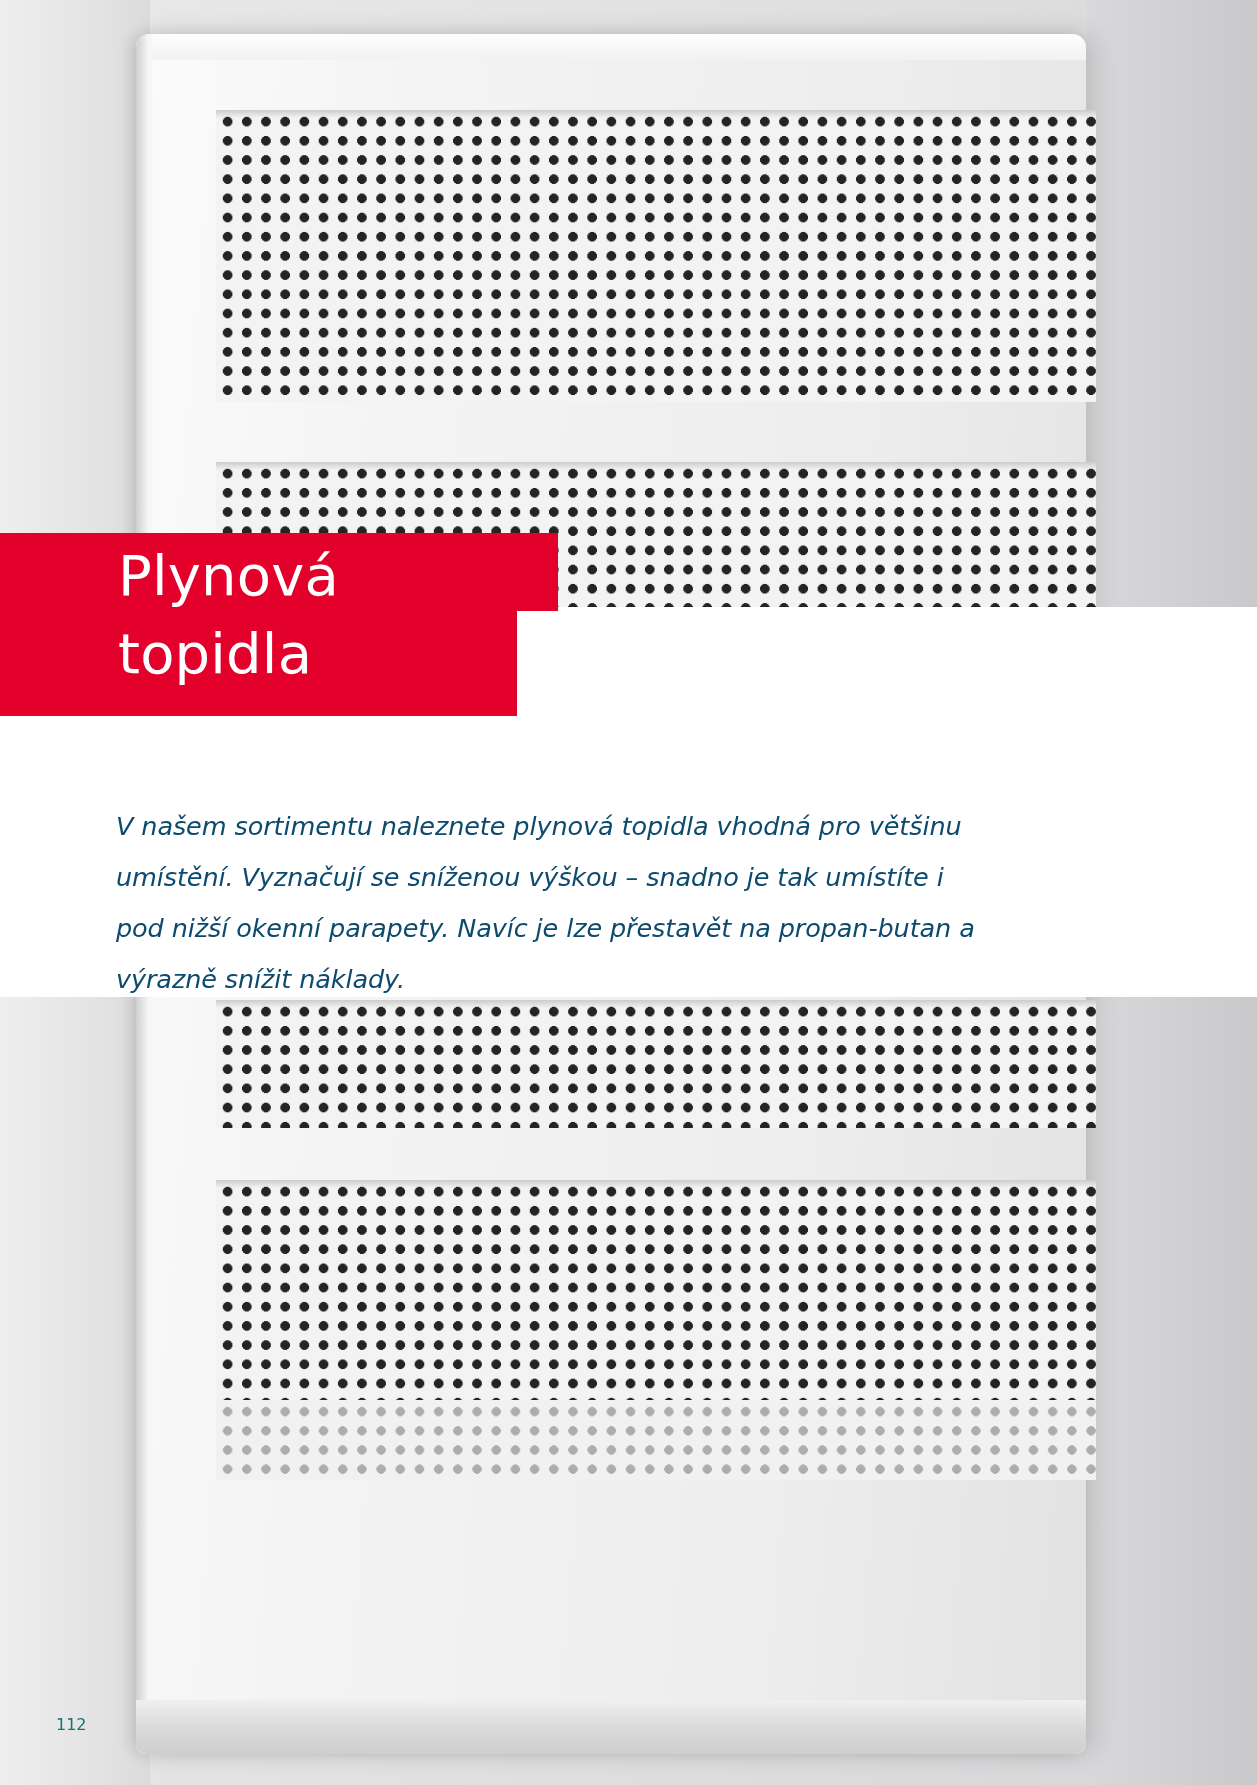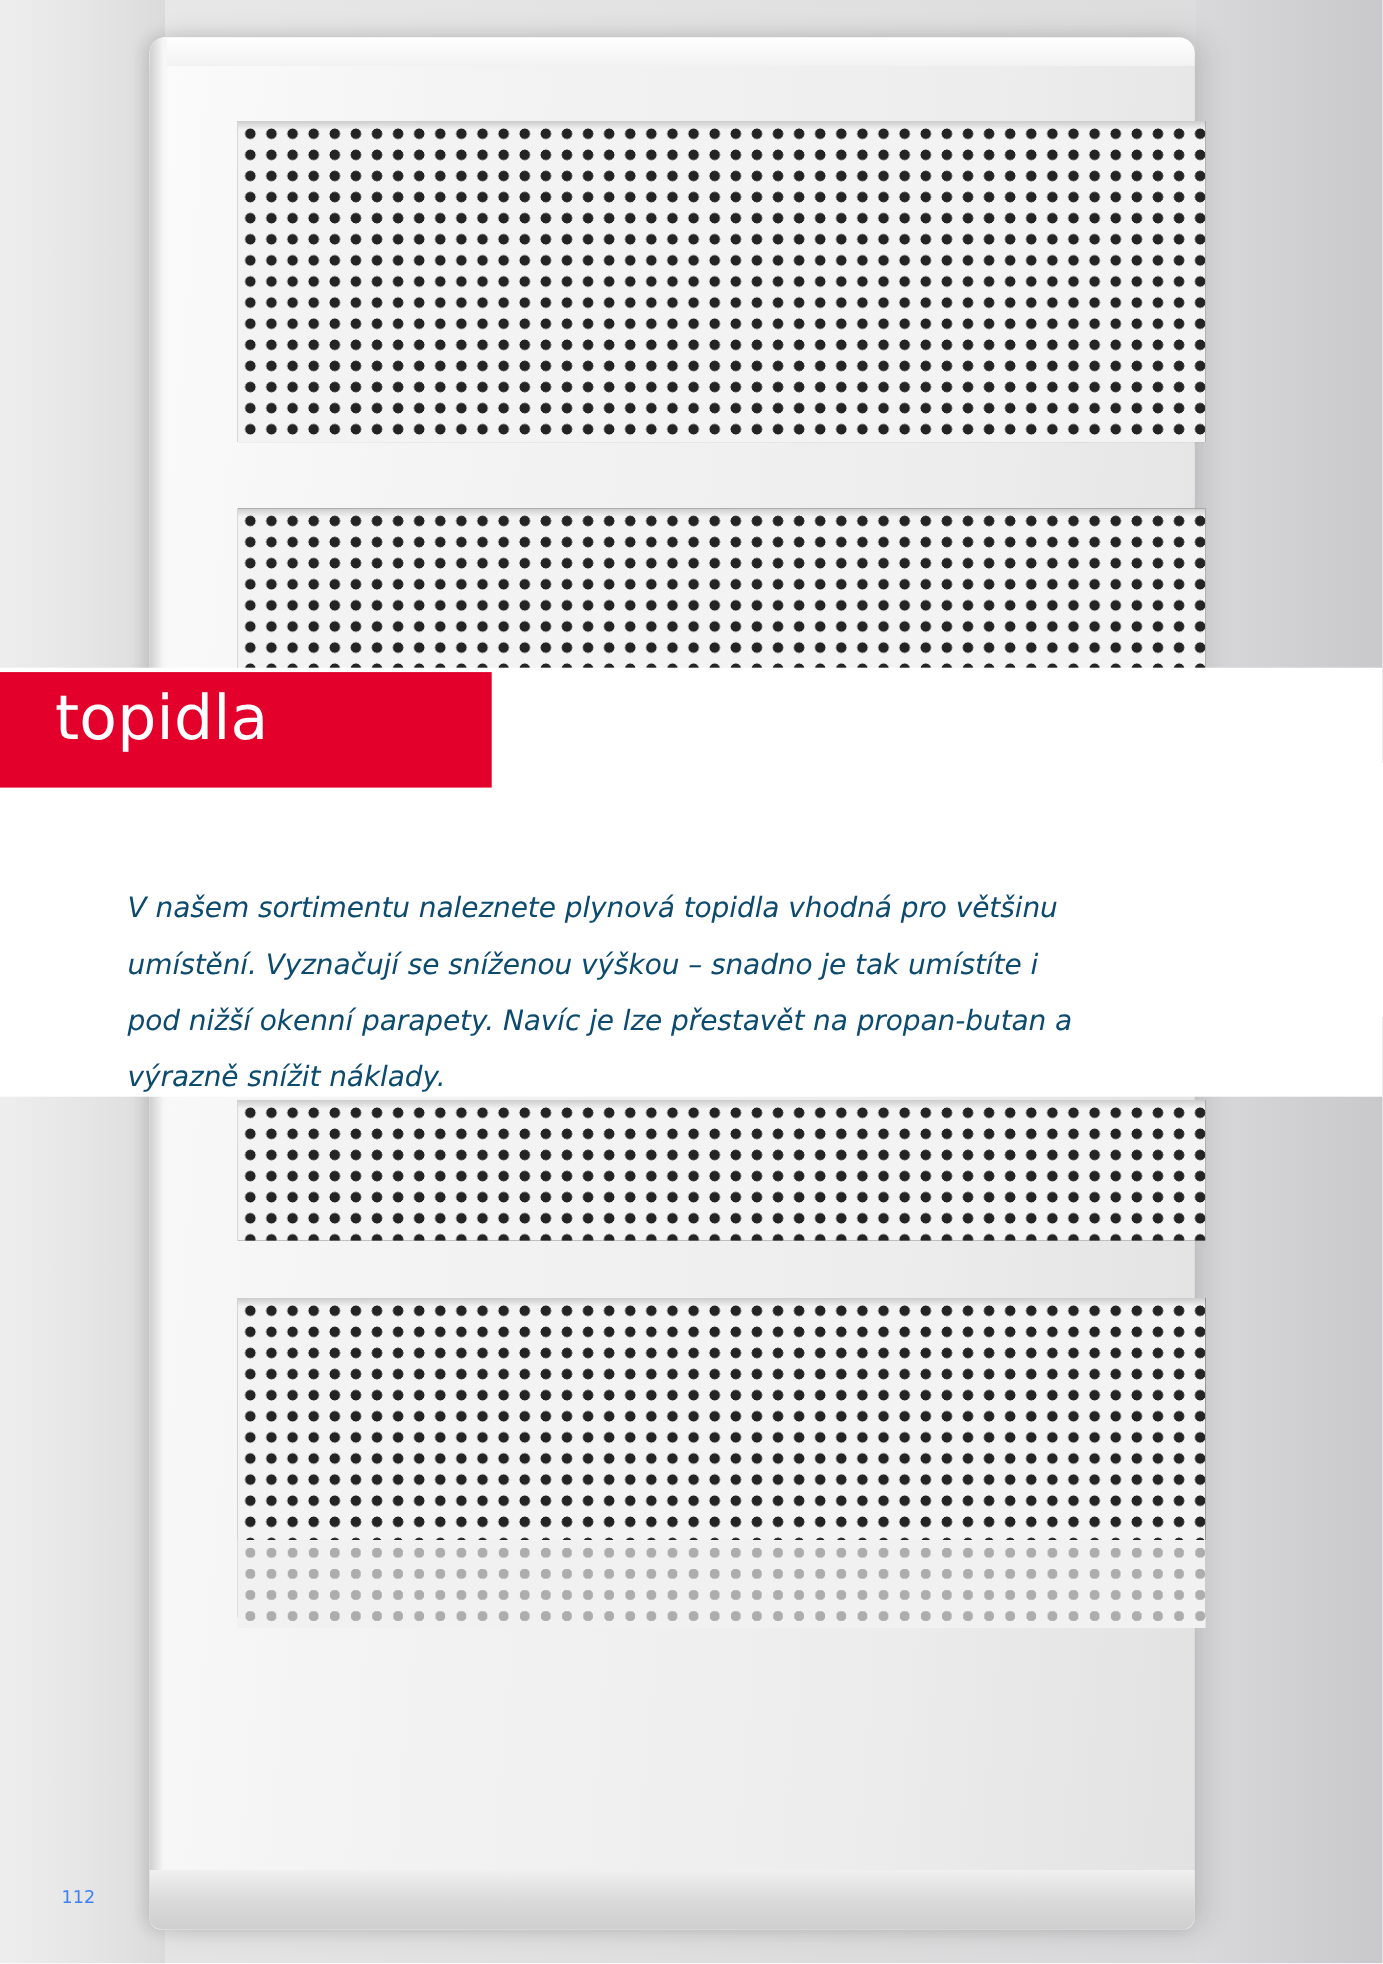--- a/index.html
+++ b/index.html
@@ -150,23 +150,23 @@
   #title-line-1 {
     left: 0;
     top: 533px;
     width: 558px;
     height: 78px;
     padding-left: 118px;
   }
   #title-line-2 {
     left: 0;
     top: 611px;
-    width: 447px;
+    width: 517px;
     height: 105px;
-    padding-left: 50px;
+    padding-left: 118px;
   }
   .title-text {
     font-size: 56px;
     line-height: 1;
     font-weight: 400;
     letter-spacing: 0.2px;
     font-family: "DejaVu Sans", sans-serif;
   }
   #title-line-1 .title-text { position: relative; top: 4px; }
   #title-line-2 .title-text { position: relative; top: -10px; }
@@ -227,21 +227,24 @@
     <div class="grille" id="grille-lower2">
       <div class="dots fade-bottom"></div>
       <div class="grille-shadow-top"></div>
     </div>
 
     <div class="grille-grey"></div>
   </div>
 
   <div class="content-band"></div>
 
+  <div class="title-block" id="title-line-1" style="background: rgb(227, 0, 43);">
+    <span class="title-text">Plynová</span>
+  </div>
   <div class="title-block" id="title-line-2" style="background: rgb(227, 0, 43);">
     <span class="title-text">topidla</span>
   </div>
 
   <p class="intro">V našem sortimentu naleznete plynová topidla vhodná pro většinu umístění. Vyznačují se sníženou výškou – snadno je tak umístíte i pod nižší okenní parapety. Navíc je lze přestavět na propan-butan a výrazně snížit náklady.</p>
 
-  <div class="page-number" style="color: #3b82f6;">112</div>
+  <div class="page-number" style="color: #0f766e;">112</div>
 
 </div>
 
 </body></html>

